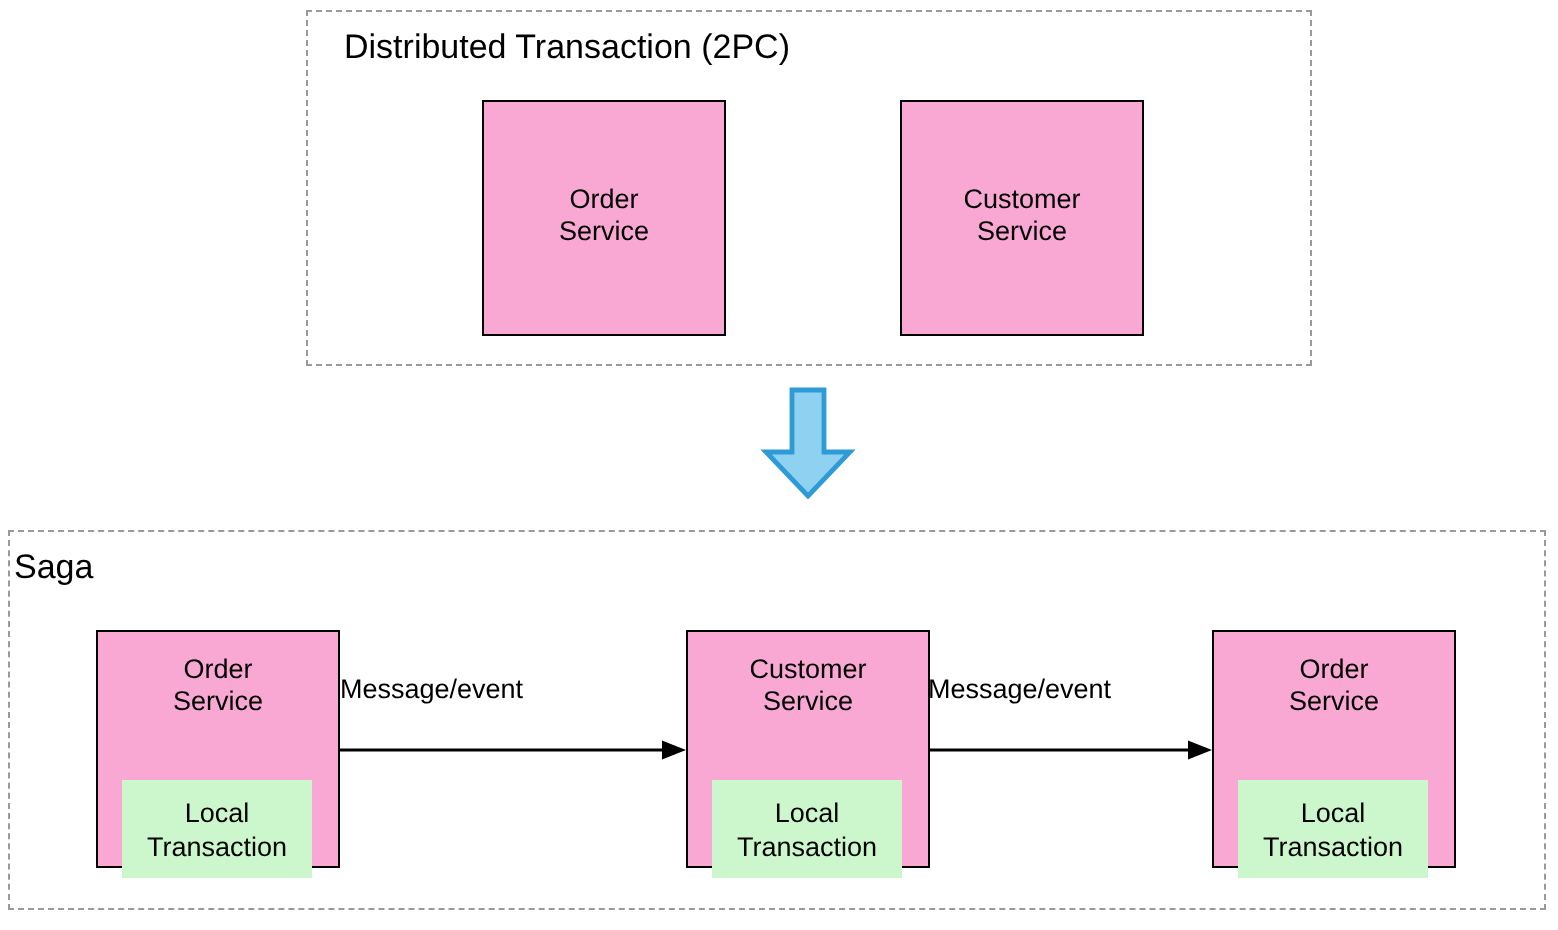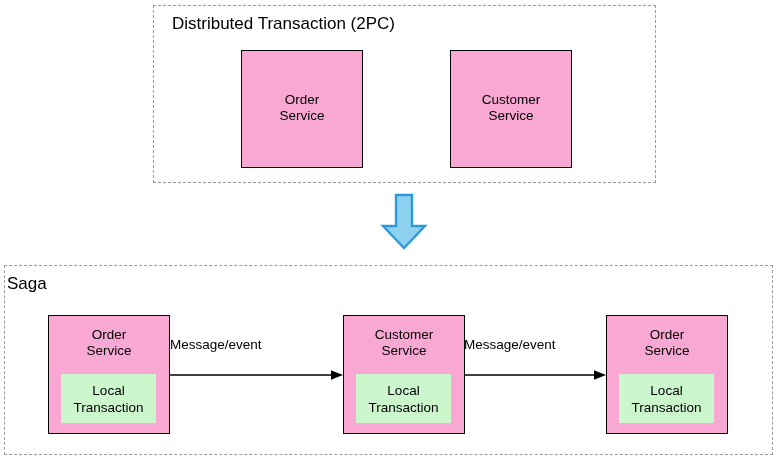--- a/index.html
+++ b/index.html
@@ -59,20 +59,21 @@
     background: #ccf7cc;
     text-align: center;
     font-size: 13.5px;
     line-height: 17px;
     color: #000000;
     display: flex;
     align-items: center;
     justify-content: center;
     white-space: pre-line;
     box-sizing: border-box;
+    margin-top: 16px;
   }
 
   
   .flow-arrow {
     position: absolute;
     height: 14px;
   }
   .flow-label {
     position: absolute;
     font-size: 13.5px;

